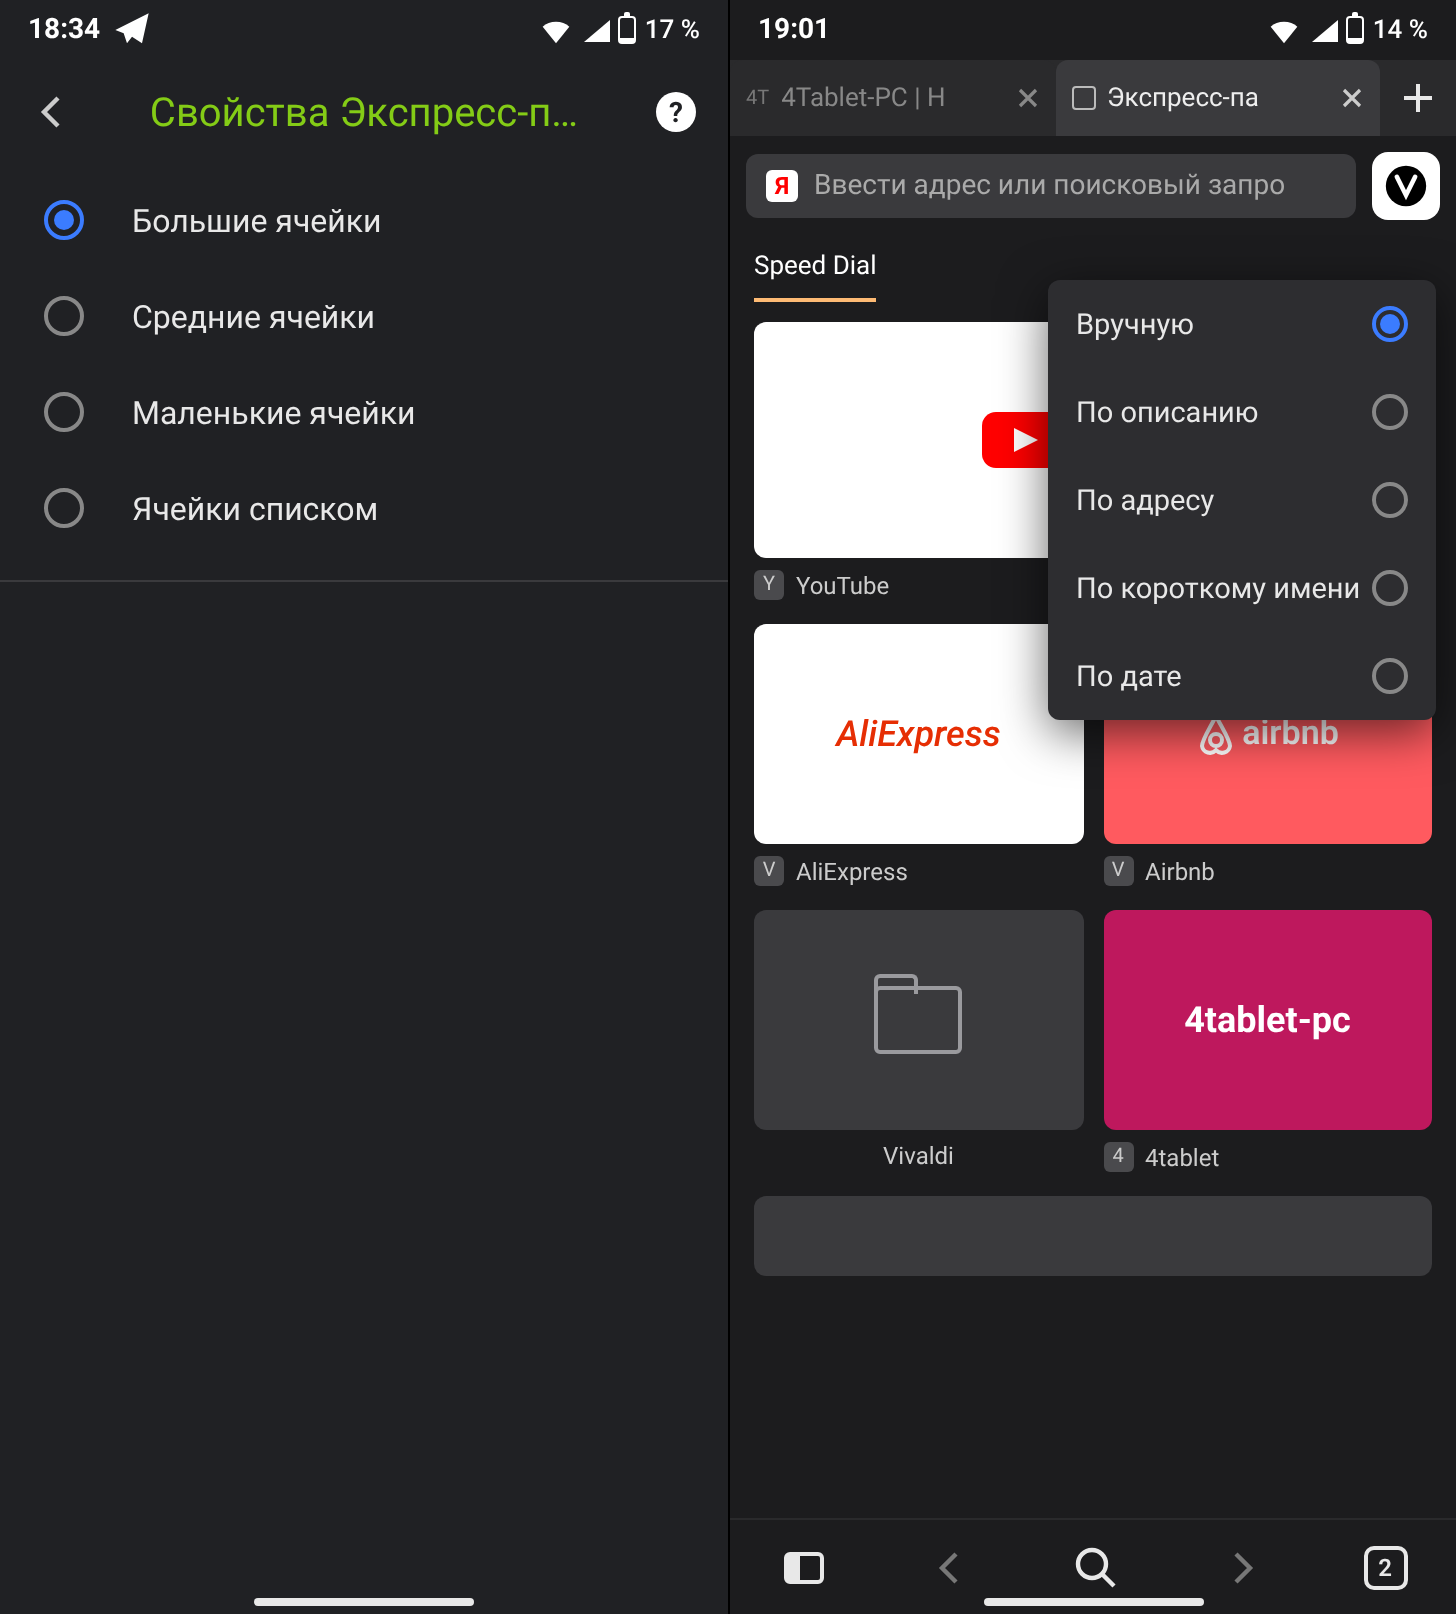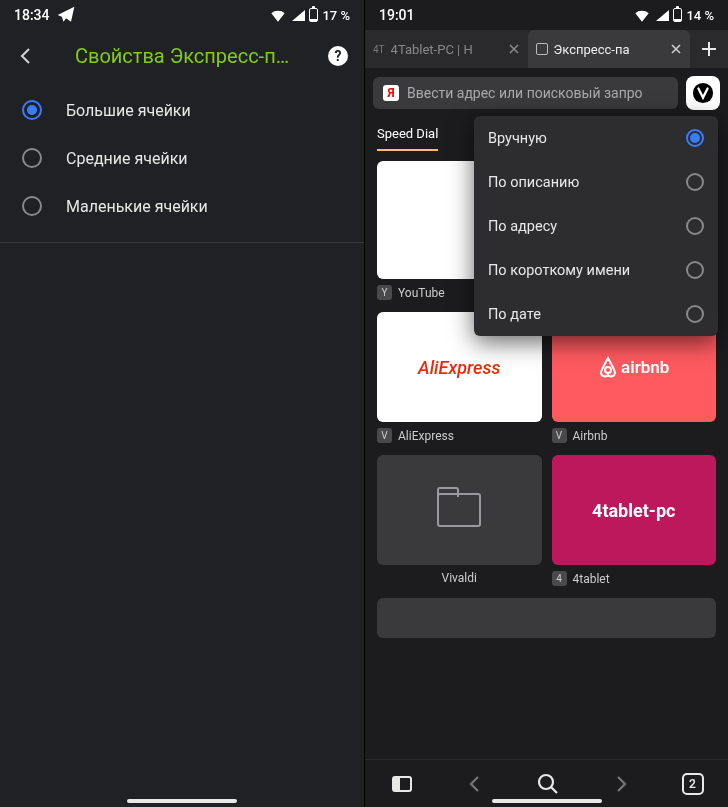--- a/index.html
+++ b/index.html
@@ -4,21 +4,21 @@
 <style>
   * { margin: 0; padding: 0; box-sizing: border-box; font-family: -apple-system, Roboto, Arial, sans-serif; }
   body { background: #000; width: 728px; height: 807px; display: flex; overflow: hidden; }
 
   .phone { height: 807px; position: relative; background: #1a1a1a; color: #e8e8e8; display: flex; flex-direction: column; }
   .phone.left { width: 364px; background: #202124; }
   .phone.right { width: 364px; background: #1c1c1e; border-left: 1px solid #000; }
 
   
   .statusbar { height: 30px; display: flex; align-items: center; justify-content: space-between; padding: 0 14px; font-size: 14px; font-weight: 500; color: #fff; }
-  .statusbar .sb-left { display: flex; align-items: center; gap: 6px; }
+  .statusbar .sb-left { display: flex; align-items: center; gap: 6px; font-weight: bold; }
   .statusbar .sb-right { display: flex; align-items: center; gap: 4px; font-size: 13px; }
   .tri { width: 0; height: 0; border-style: solid; border-width: 0 0 11px 13px; border-color: transparent transparent #fff transparent; }
   .batt { width: 9px; height: 14px; border: 1.3px solid #fff; border-radius: 2px; position: relative; }
   .batt::before { content: ''; position: absolute; top: -3px; left: 2px; width: 3px; height: 2px; background: #fff; border-radius: 1px 1px 0 0; }
   .batt::after { content: ''; position: absolute; bottom: 0; left: 0; right: 0; height: 17%; background: #fff; }
 
   
   .settings-header { display: flex; align-items: center; padding: 14px 14px 18px; gap: 18px; }
   .settings-title { flex: 1; font-size: 20px; font-weight: 400; color: #84cc16; white-space: nowrap; overflow: hidden; text-overflow: ellipsis; text-align: center; }
   .radio-row { display: flex; align-items: center; gap: 24px; padding: 14px 22px; font-size: 16px; cursor: pointer; }
@@ -55,21 +55,21 @@
 
   .thumb.folder { background: #3a3a3d; }
   .thumb.airbnb { background: #ff5a5f; }
   .thumb.t4pc { background: #be185d; }
   .thumb.empty { background: #3a3a3d; }
 
   .folder-ico { width: 44px; height: 34px; border: 2px solid #9a9a9e; border-radius: 3px; position: relative; }
   .folder-ico::before { content: ''; position: absolute; top: -8px; left: -2px; width: 18px; height: 8px; border: 2px solid #9a9a9e; border-bottom: none; border-radius: 3px 3px 0 0; }
 
   
-  .sortmenu { position: absolute; top: 116px; right: 10px; width: 244px; background: #2d2d30; border-radius: 6px; box-shadow: 0 6px 24px rgba(0,0,0,0.6); overflow: hidden; z-index: 50; }
+  .sortmenu { position: absolute; top: 140px; right: 10px; width: 194px; background: #2d2d30; border-radius: 6px; box-shadow: 0 6px 24px rgba(0,0,0,0.6); overflow: hidden; z-index: 50; }
   .sortitem { display: flex; align-items: center; justify-content: space-between; padding: 13px 14px; font-size: 14.5px; color: #e8e8e8; cursor: pointer; }
   .sortitem .radio-outer { width: 18px; height: 18px; }
 
   
   .btoolbar { height: 48px; background: #1c1c1e; border-top: 1px solid #2a2a2c; display: flex; align-items: center; justify-content: space-around; }
   .tcount { width: 22px; height: 22px; border: 2px solid #e8e8e8; border-radius: 5px; display: flex; align-items: center; justify-content: center; font-size: 12px; font-weight: 600; }
 
   
   .home-ind { position: absolute; bottom: 4px; left: 50%; transform: translateX(-50%); width: 110px; height: 4px; background: #e8e8e8; border-radius: 3px; }
 
@@ -115,20 +115,24 @@
       </span>
     <span>Большие ячейки</span>
   </div>
   <div class="radio-row">
     <span class="radio-outer"></span>
     <span>Средние ячейки</span>
   </div>
   <div class="radio-row">
     <span class="radio-outer"></span>
     <span>Маленькие ячейки</span>
+  </div>
+  <div class="radio-row">
+    <span class="radio-outer"></span>
+    <span>Ячейки списком</span>
   </div>
   <div class="hr"></div>
 
   <div class="home-ind"></div>
 </div>
 
 <div class="phone right">
   <div class="statusbar">
     <div class="sb-left">
       <span>19:01</span>

